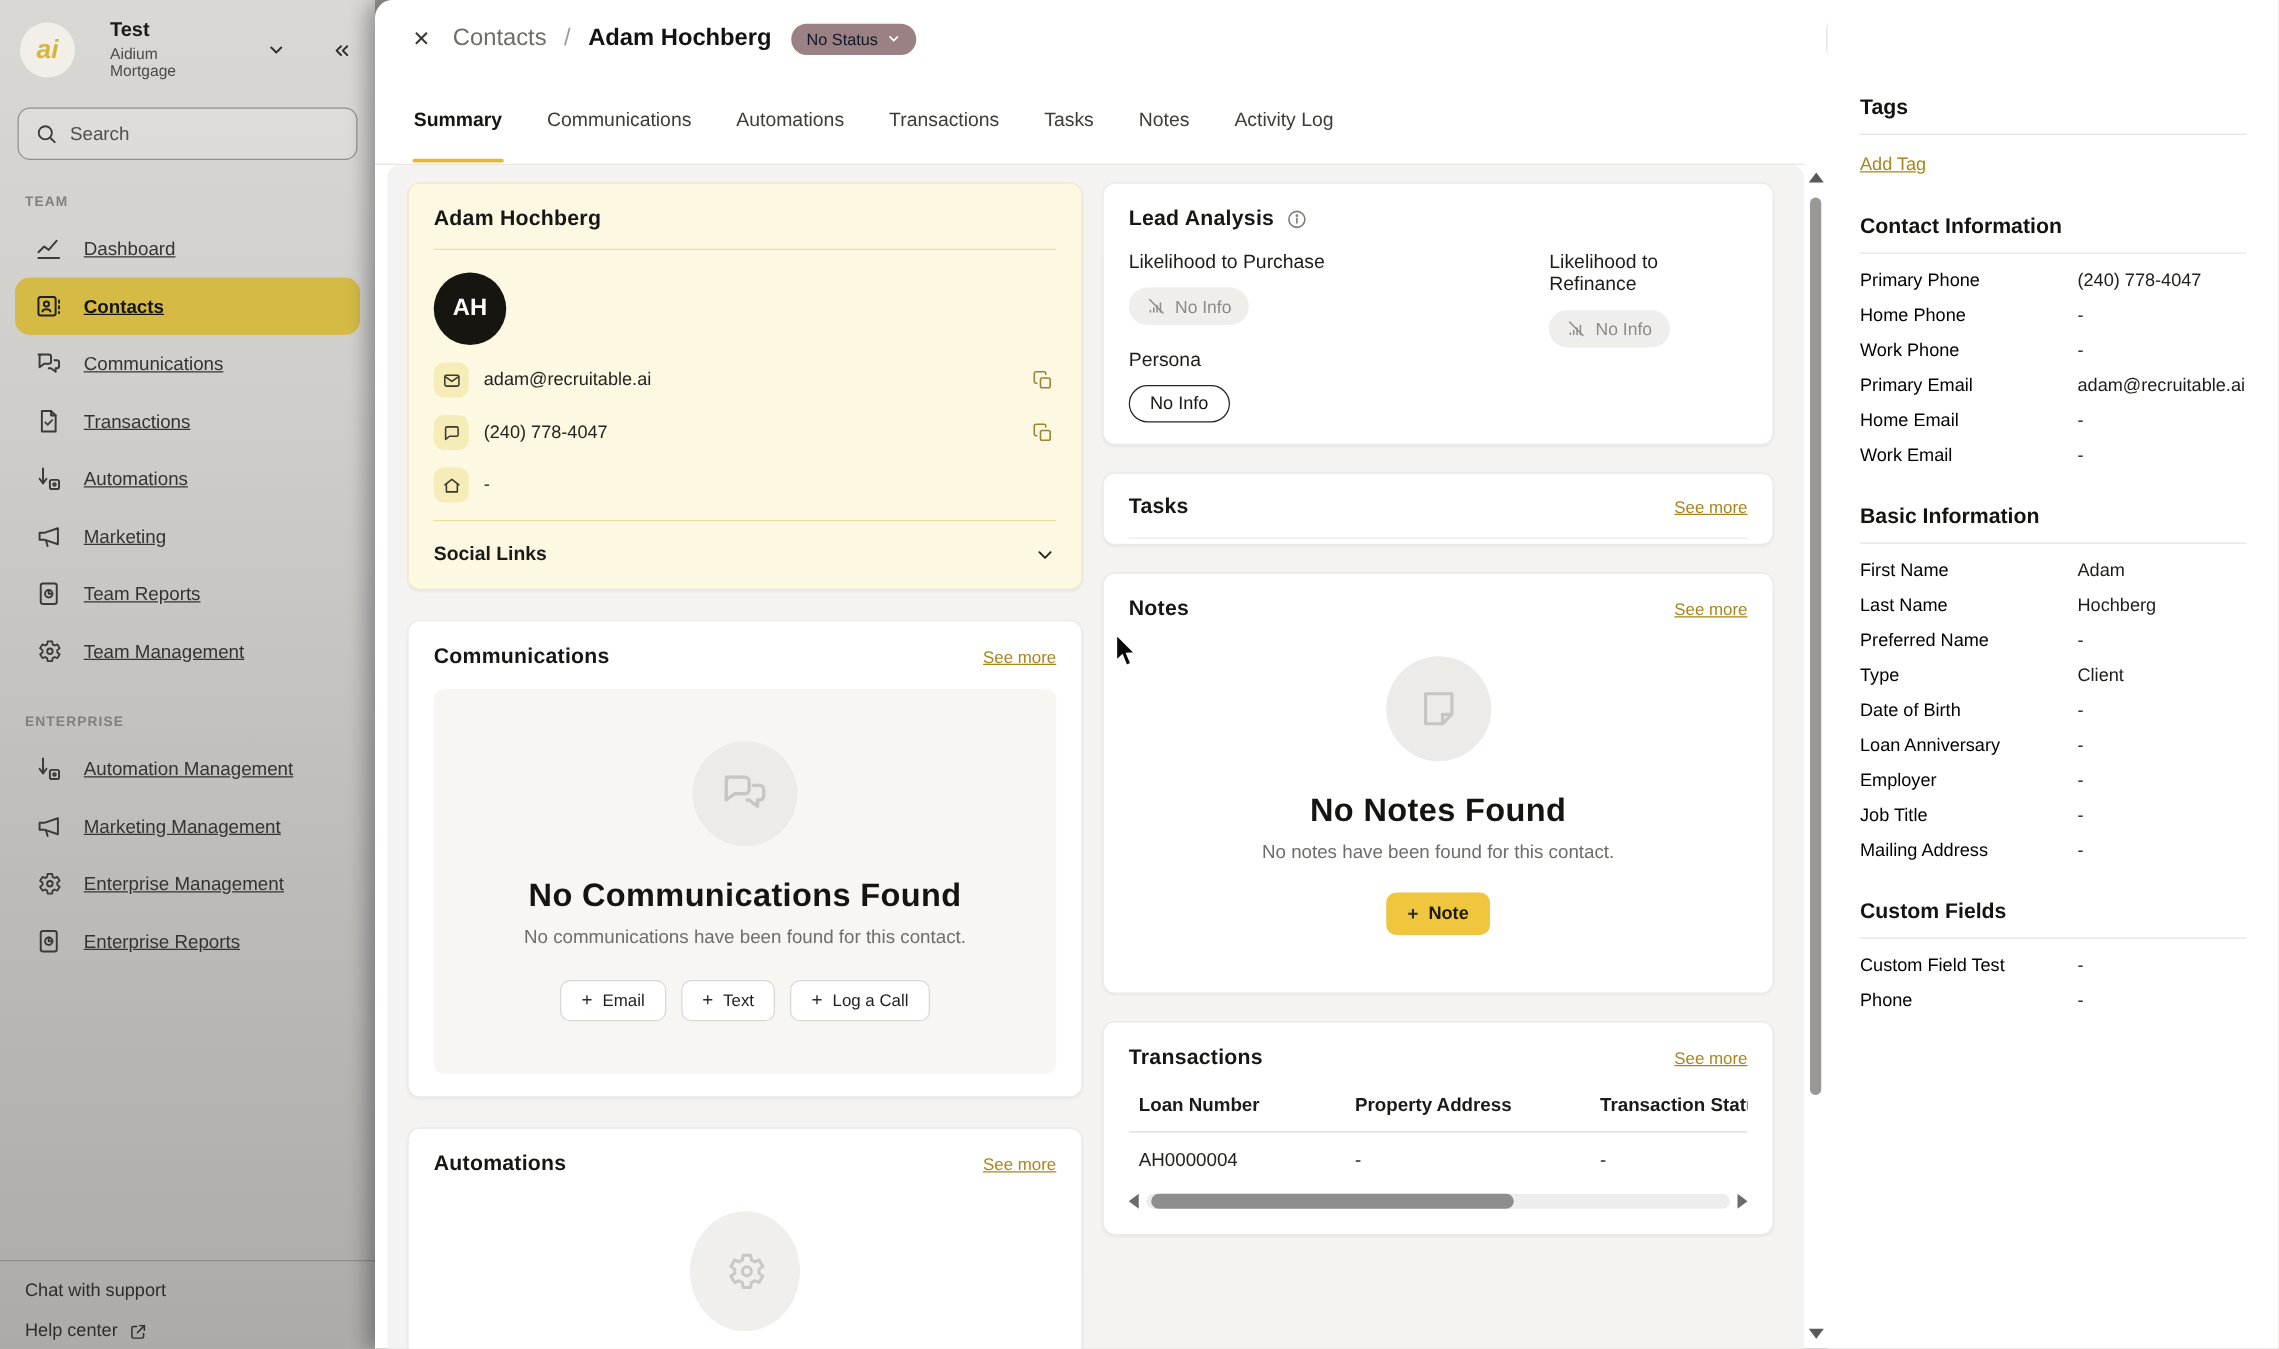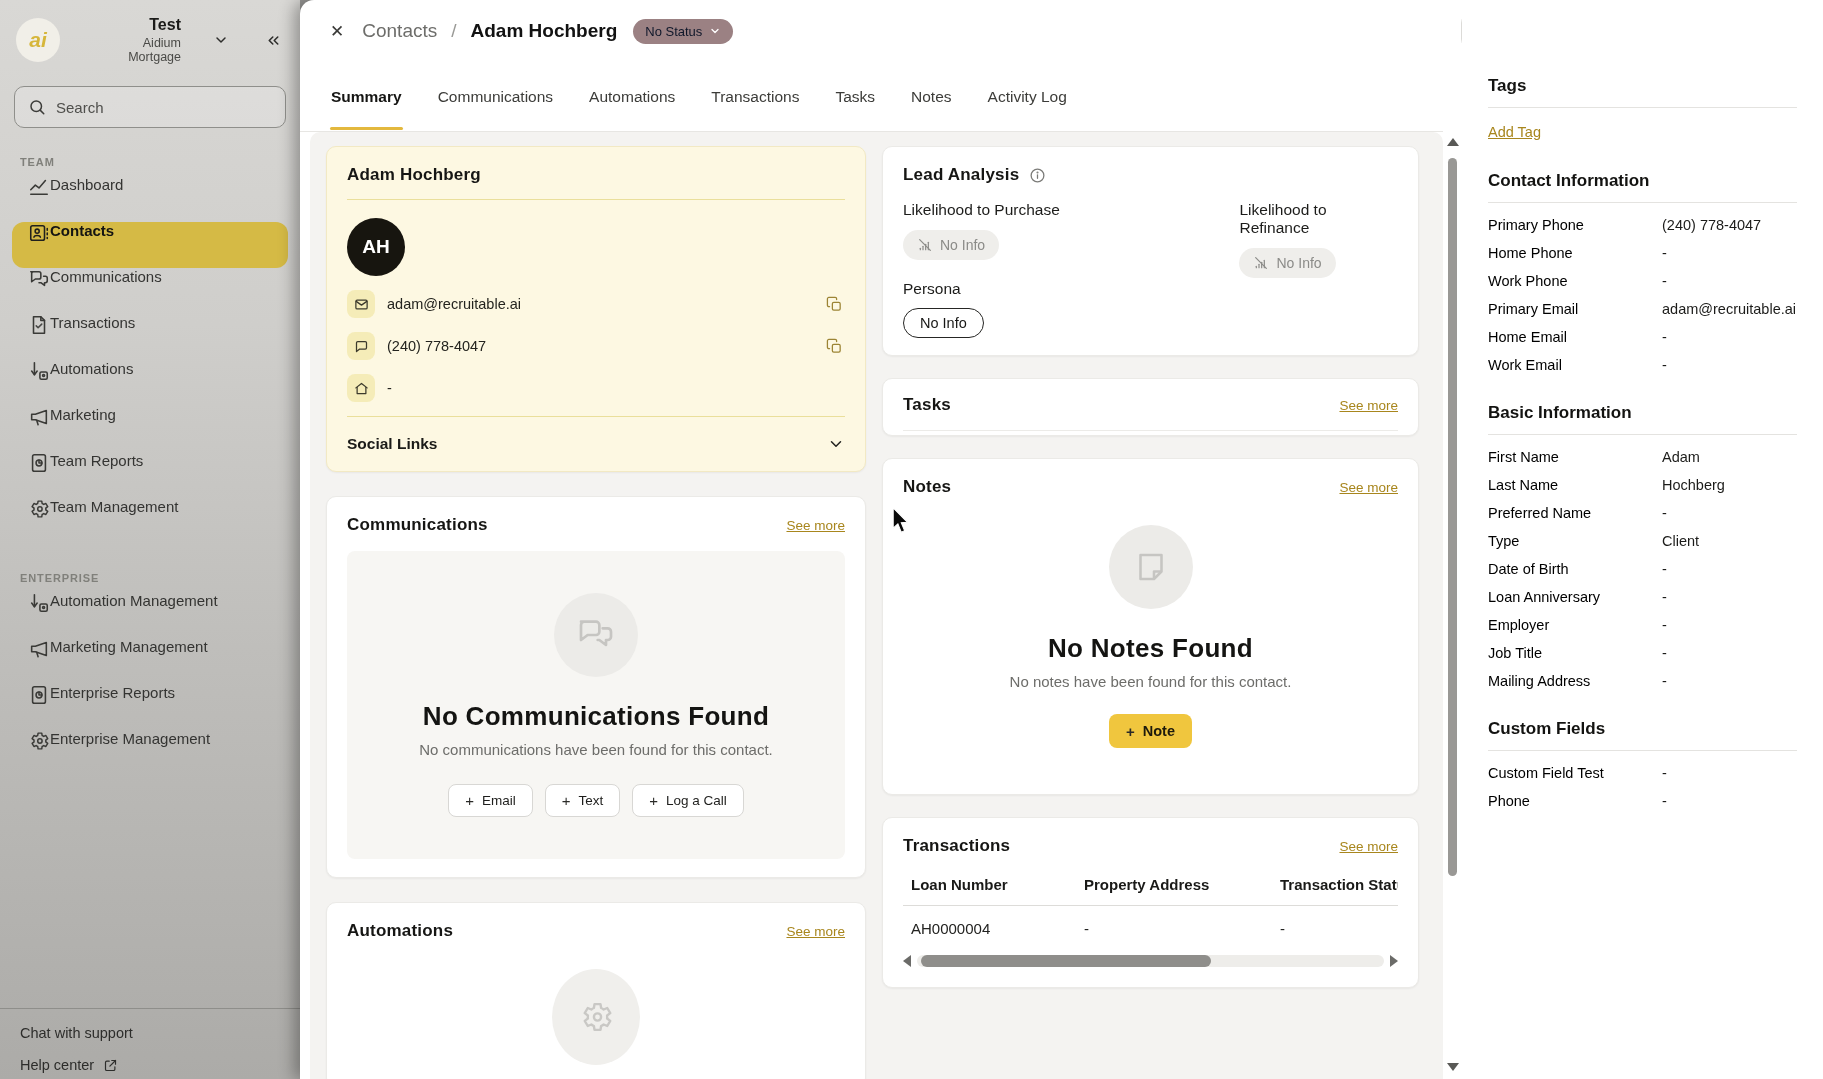--- a/index.html
+++ b/index.html
@@ -6,37 +6,37 @@
   html,body { width:1823px; height:1079px; overflow:hidden; }
   body {
     font-family:"Liberation Sans","DejaVu Sans",sans-serif;
     background:#9a9997; position:relative; color:#1d1d1b;
   }
   svg { display:block; }
 
   
   .sidebar{position:absolute;top:0;left:0;width:300px;height:1079px;
     background:linear-gradient(180deg,#d9d8d5 0%,#cfcecb 30%,#bfbebb 60%,#acaba8 100%);}
-  .org-row{display:flex;align-items:center;gap:28px;padding:16px 14px 6px 16px;text-align:right;}
+  .org-row{display:flex;align-items:center;gap:28px;padding:16px 14px 6px 16px;}
   .logo-circle{width:44px;height:44px;border-radius:50%;background:#f1efe8;
     display:flex;align-items:center;justify-content:center;
     font-weight:bold;font-style:italic;font-size:21px;color:#d6b63a;flex:0 0 auto;}
   .org-text{flex:1;min-width:0;}
   .org-name{font-size:16px;font-weight:bold;color:#1b1b19;}
   .org-sub{font-size:12.5px;color:#4a4a47;margin-top:2px;}
   .org-btn{background:none;border:none;padding:4px;cursor:pointer;color:#2e2e2c;}
   .search-box{margin:16px 14px 0;height:42px;border:1px solid #8f8f8b;border-radius:10px;
     display:flex;align-items:center;gap:10px;padding:0 13px;background:rgba(255,255,255,0.18);}
   .search-input{border:none;background:transparent;outline:none;font-size:15px;
     font-family:inherit;color:#2c2c2a;width:100%;}
   .search-input::placeholder{color:#4f4f4c;}
   .section-label{margin:28px 0 8px 20px;font-size:11px;font-weight:bold;
     letter-spacing:.9px;color:#80807b;}
-  .nav-item{display:flex;align-items:flex-start;height:46px;margin:0 12px;
-    padding:0 8px 0 16px;border-radius:12px;color:#343432;font-size:15px;cursor:pointer;}
+  .nav-item{display:flex;align-items:center;gap:17px;height:46px;margin:0 12px;
+    padding:0 8px 0 16px;border-radius:12px;color:#343432;font-size:15px;cursor:pointer;text-decoration:underline;}
   .nav-item .nicon{color:#3a3a37;flex:0 0 auto;}
   .nav-item.active{background:#d5ba45;color:#141412;font-weight:bold;}
   .nav-item.active .nicon{color:#20201d;}
   .sidebar-footer{position:absolute;left:0;right:0;bottom:0;padding:16px 20px 6px;
     border-top:1px solid rgba(110,110,105,.5);}
   .foot-link{display:flex;align-items:center;gap:9px;font-size:14.5px;color:#2d2d2b;
     margin-top:16px;cursor:pointer;}
   .foot-link:first-child{margin-top:0;}
 
   
@@ -306,36 +306,36 @@
     <span class="nicon">
         <svg width="22" height="22" viewBox="0 0 24 24" fill="none" stroke="currentColor" stroke-width="1.7" stroke-linecap="round" stroke-linejoin="round">
           <path d="M20 5L8 9H4v6h4l12 4z"></path>
           <path d="M9.5 15.5l1.5 5"></path>
         </svg>
       </span>
     <span>Marketing Management</span>
   </div>
   <div class="nav-item">
     <span class="nicon">
+        <svg width="22" height="22" viewBox="0 0 24 24" fill="none" stroke="currentColor" stroke-width="1.6" stroke-linejoin="round">
+          <path d="M19.4 13a7.8 7.8 0 0 0 0-2l2.1-1.6-2-3.4-2.4 1a7.8 7.8 0 0 0-1.7-1L15 3.4h-4l-.4 2.6a7.8 7.8 0 0 0-1.7 1l-2.4-1-2 3.4L6.6 11a7.8 7.8 0 0 0 0 2l-2.1 1.6 2 3.4 2.4-1a7.8 7.8 0 0 0 1.7 1l.4 2.6h4l.4-2.6a7.8 7.8 0 0 0 1.7-1l2.4 1 2-3.4z"></path>
+          <circle cx="13" cy="12" r="2.4"></circle>
+        </svg>
+      </span>
+    <span>Enterprise Management</span>
+  </div>
+  <div class="nav-item">
+    <span class="nicon">
         <svg width="22" height="22" viewBox="0 0 24 24" fill="none" stroke="currentColor" stroke-width="1.7" stroke-linecap="round" stroke-linejoin="round">
           <rect x="5" y="3" width="14" height="18" rx="2"></rect>
           <circle cx="12" cy="12" r="3.2"></circle>
           <path d="M12 8.8V12h3.2"></path>
         </svg>
       </span>
     <span>Enterprise Reports</span>
-  </div>
-  <div class="nav-item">
-    <span class="nicon">
-        <svg width="22" height="22" viewBox="0 0 24 24" fill="none" stroke="currentColor" stroke-width="1.6" stroke-linejoin="round">
-          <path d="M19.4 13a7.8 7.8 0 0 0 0-2l2.1-1.6-2-3.4-2.4 1a7.8 7.8 0 0 0-1.7-1L15 3.4h-4l-.4 2.6a7.8 7.8 0 0 0-1.7 1l-2.4-1-2 3.4L6.6 11a7.8 7.8 0 0 0 0 2l-2.1 1.6 2 3.4 2.4-1a7.8 7.8 0 0 0 1.7 1l.4 2.6h4l.4-2.6a7.8 7.8 0 0 0 1.7-1l2.4 1 2-3.4z"></path>
-          <circle cx="13" cy="12" r="2.4"></circle>
-        </svg>
-      </span>
-    <span>Enterprise Management</span>
   </div>
 
   <div class="sidebar-footer">
     <div class="foot-link">
       <span>Chat with support</span>
     </div>
     <div class="foot-link">
       <span>Help center</span>
       <span>
         <svg width="15" height="15" viewBox="0 0 24 24" fill="none" stroke="#2d2d2b" stroke-width="1.9" stroke-linecap="round" stroke-linejoin="round">

